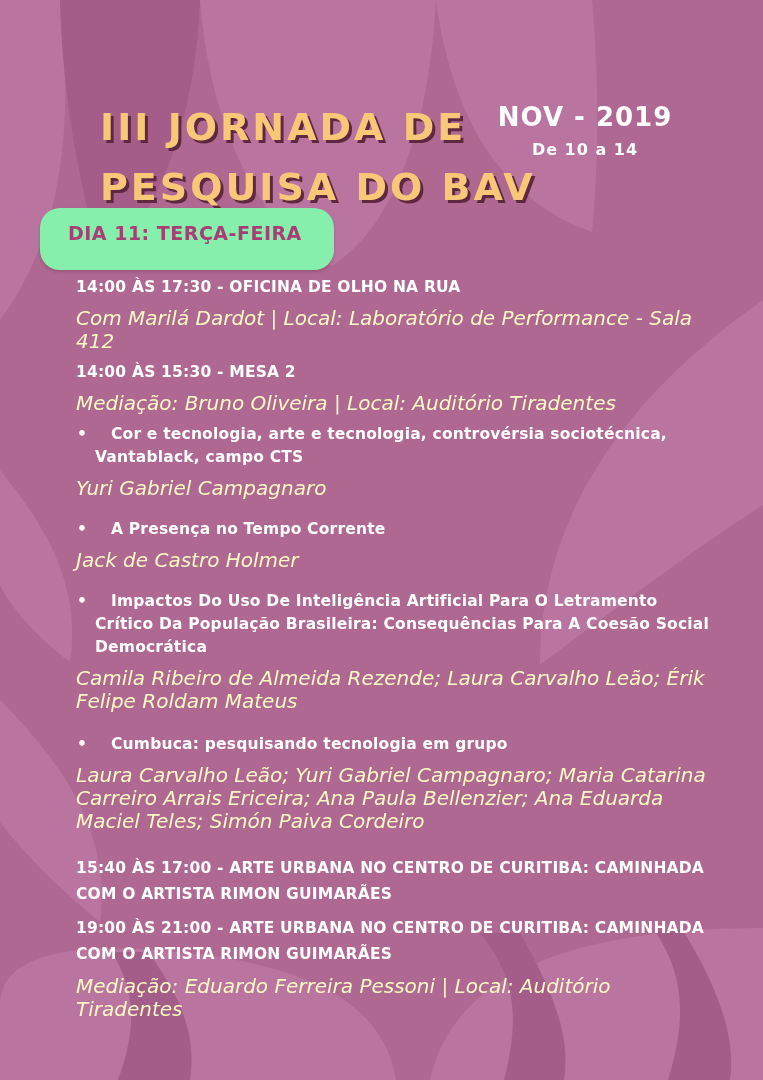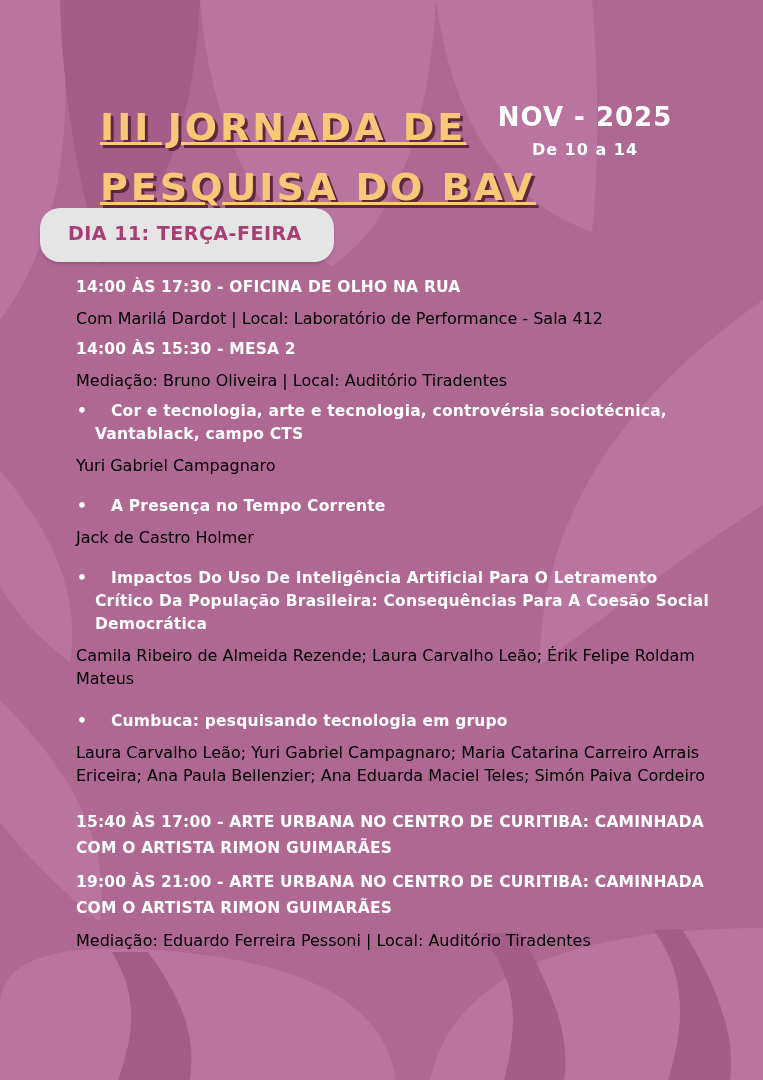--- a/index.html
+++ b/index.html
@@ -8,43 +8,43 @@
     font-family:"DejaVu Sans", sans-serif;
     background:#ae6892;
   }
   .bg{position:absolute;left:0;top:0;width:763px;height:1080px;display:block;}
 
   .title-wrap{
     position:absolute;left:100px;top:72px;width:480px;
     color:#f8c878;font-weight:bold;font-size:38px;letter-spacing:3px;
     text-shadow:3px 3px 0 #5f2840;line-height:60px;white-space:nowrap;
   }
-  .title-line{display:block;text-decoration:underline;}
+  .title-line{display:block;}
 
   .date-wrap{
     position:absolute;left:495px;top:100px;width:180px;text-align:center;
     color:#ffffff;font-weight:bold;
   }
   .date-month{font-size:26px;line-height:34px;display:block;letter-spacing:1px;}
   .date-range{font-size:16px;line-height:32px;display:block;letter-spacing:1px;}
 
   .badge{
     position:absolute;left:40px;top:208px;height:50px;
-    background:#e5e5e5;border-radius:20px;
+    background:#86efac;border-radius:20px;
     display:flex;align-items:center;
-    padding:0 32px 4px 28px;
+    padding:0 32px 12px 28px;
     box-shadow:0 2px 3px rgba(90,35,60,0.25);
   }
   .badge-label{color:#a73e74;font-weight:bold;font-size:19px;letter-spacing:0.5px;white-space:nowrap;}
 
   .content{position:absolute;left:68px;top:268px;width:648px;}
   .content p{margin:8px;}
   .h{font-weight:bold;font-size:15.5px;line-height:23px;color:#ffffff;letter-spacing:0.2px;}
   .h2{font-weight:bold;font-size:15.5px;line-height:26px;color:#ffffff;letter-spacing:0.2px;max-width:660px;}
-  .t{font-size:16px;line-height:23px;color:#000000;}
+  .t{font-size:20px;line-height:23px;color:#fef9c3;font-style:italic;}
   .note{font-size:13.5px;line-height:22px;color:#f9ecf3;}
   .note a{color:#f9ecf3;text-decoration:underline;}
 
   .mb26{margin-bottom:26px;}
   .mb22{margin-bottom:22px;}
   .mb20{margin-bottom:20px;}
   .mb18{margin-bottom:18px;}
   .mb16{margin-bottom:16px;}
   .mb13{margin-bottom:13px;}
 
@@ -79,21 +79,21 @@
   <path d="M520,933 C558,1000 570,1040 564,1080 H504 C522,1010 512,973 480,933 Z" fill="#a45c88"></path>
   <path d="M682,929 C720,990 736,1040 730,1080 H668 C690,1010 680,968 654,930 Z" fill="#a45c88"></path>
 </svg>
 
 <header>
   <h1 class="title-wrap">
     <span class="title-line">III JORNADA DE</span>
     <span class="title-line">PESQUISA DO BAV</span>
   </h1>
   <div class="date-wrap">
-    <span class="date-month">NOV - 2025</span>
+    <span class="date-month">NOV - 2019</span>
     <span class="date-range">De 10 a 14</span>
   </div>
 </header>
 
 <div class="badge">
   <span class="badge-label">DIA 11: TERÇA-FEIRA</span>
 </div>
 
 <main class="content">
 

